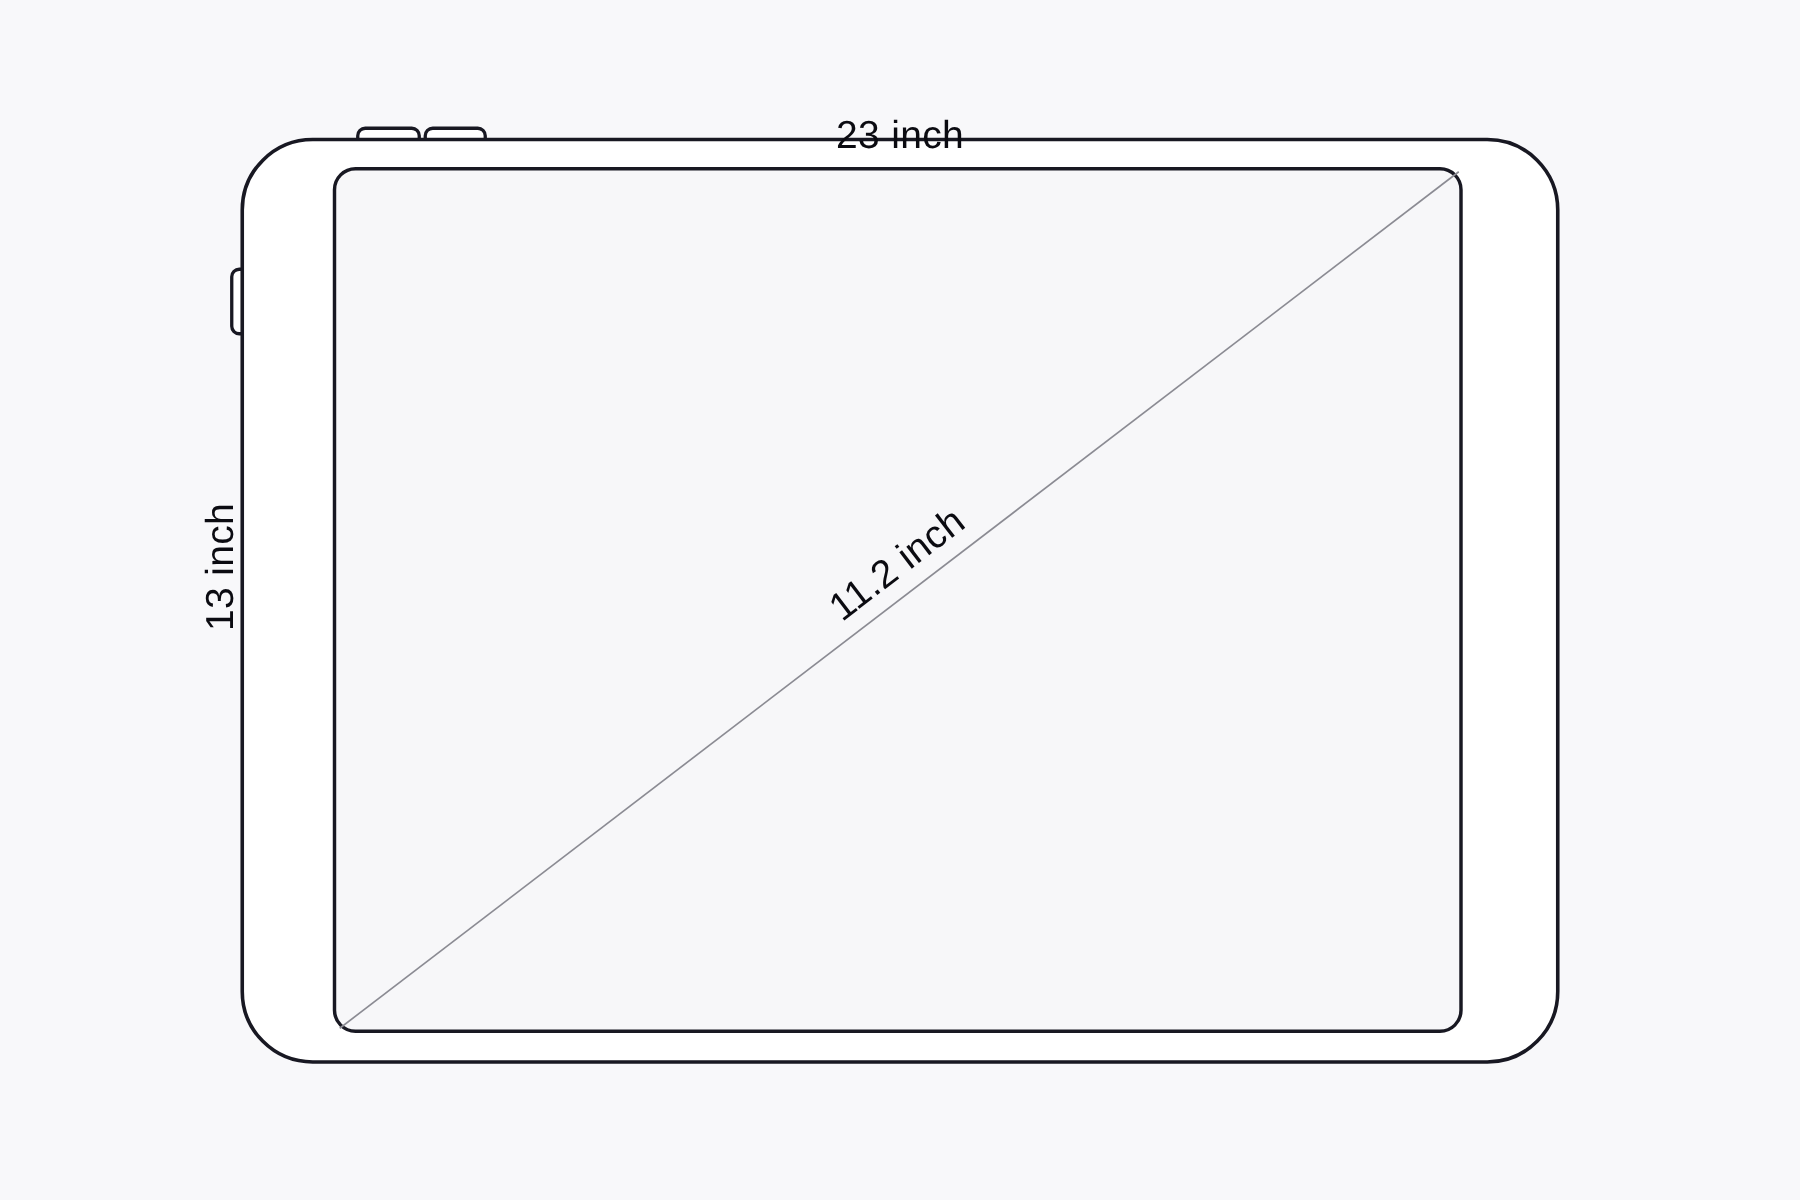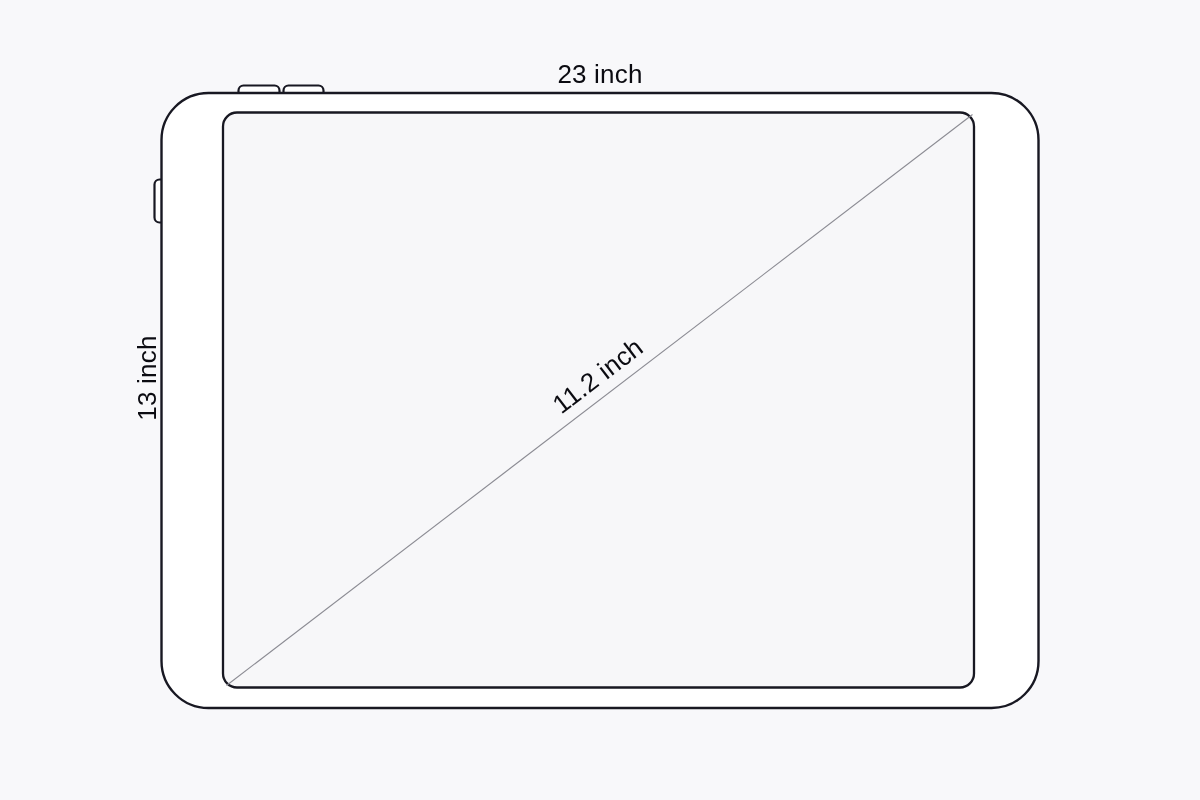--- a/index.html
+++ b/index.html
@@ -49,21 +49,21 @@
   .dim-label{
     position:absolute;
     font-size:26px;
     font-weight:500;
     letter-spacing:0.2px;
     color:var(--label-text);
     white-space:nowrap;
     user-select:none;
   }
   .dim-label.width{
-    left:600px;top:74px;
+    left:600px;top:90px;
     transform:translate(-50%,-50%);
   }
   .dim-label.height{
     left:147px;top:378px;
     transform:translate(-50%,-50%) rotate(-90deg);
   }
   .dim-label.diagonal{
     left:598px;top:376px;
     transform:translate(-50%,-50%) rotate(-37.4deg);
   }

